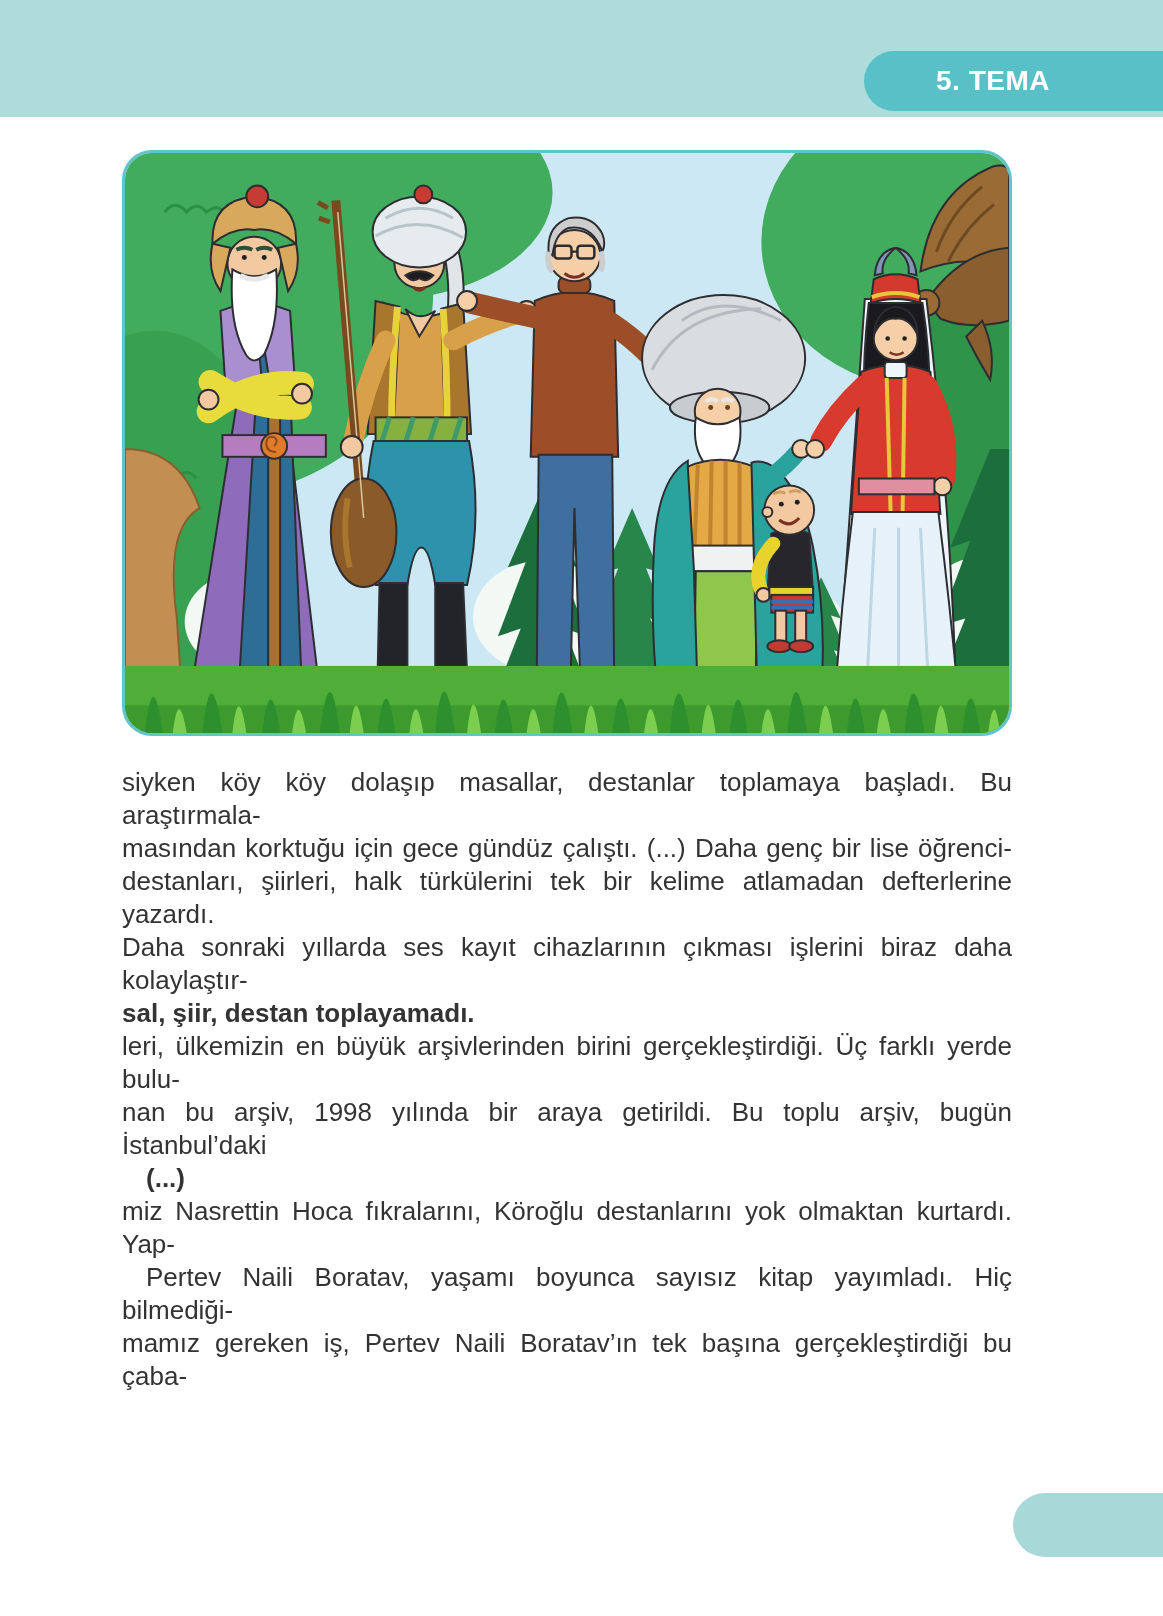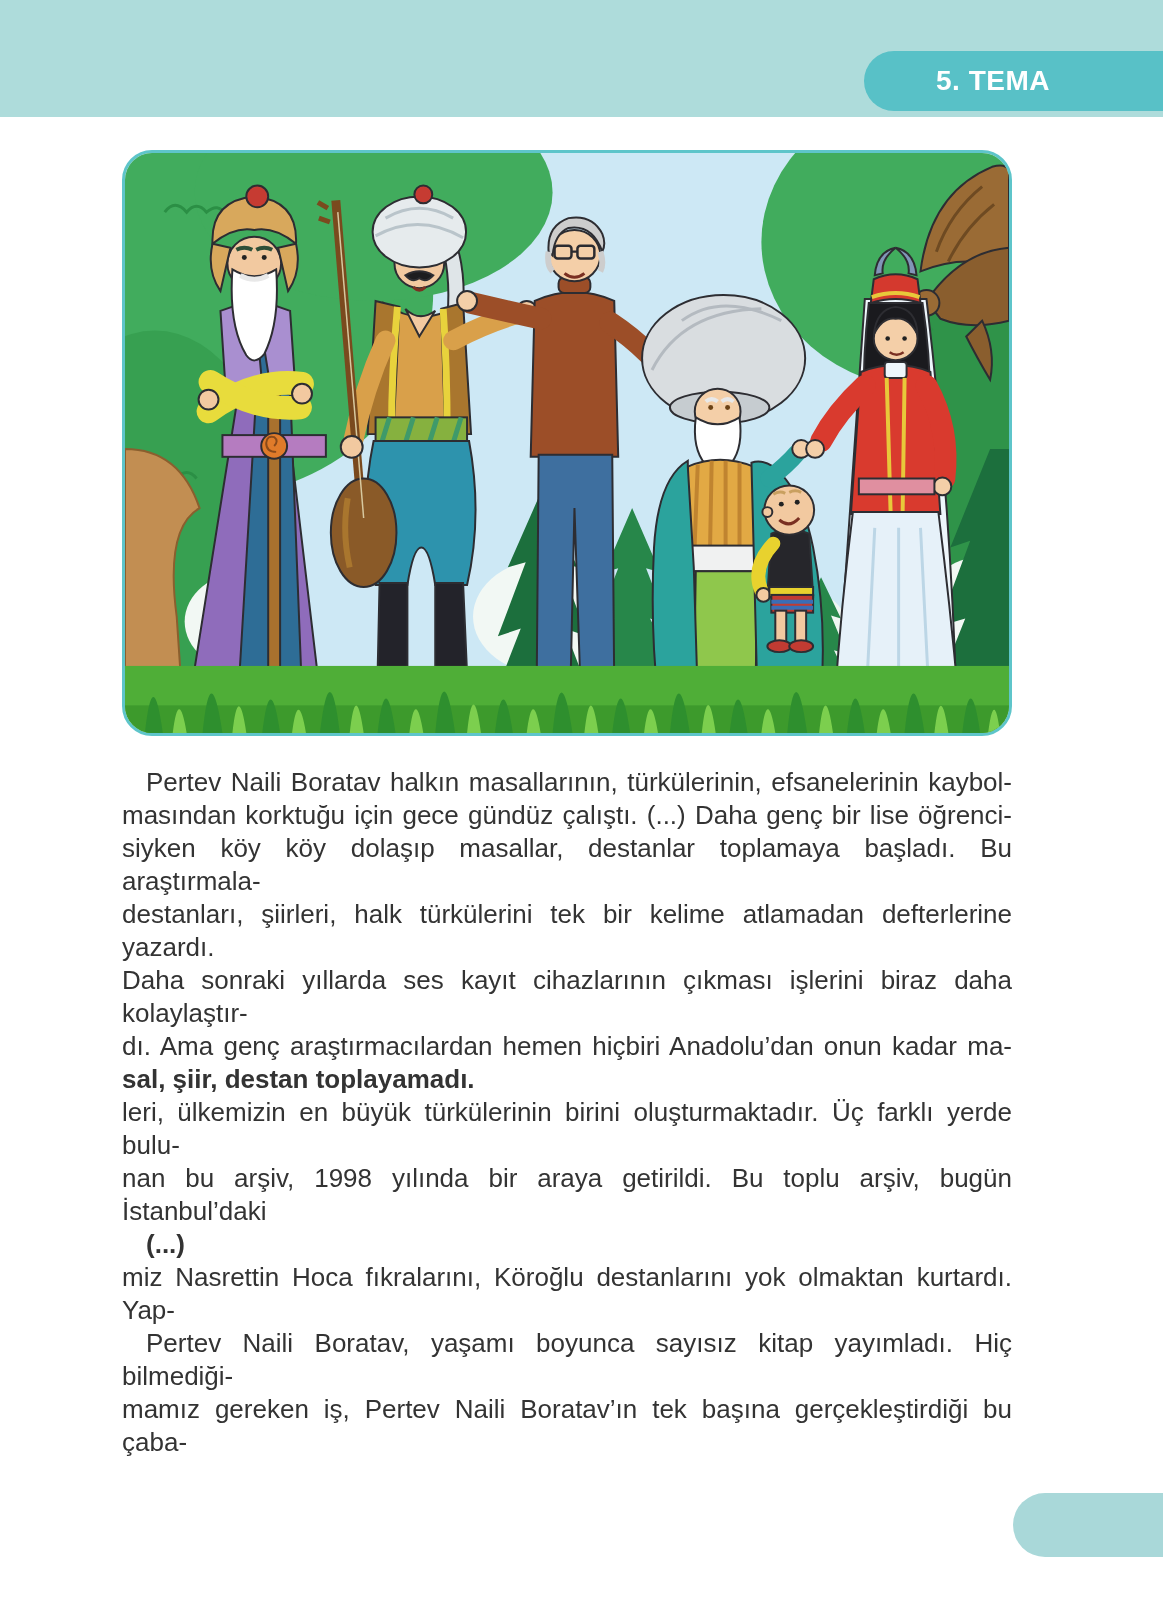--- a/index.html
+++ b/index.html
@@ -211,29 +211,27 @@
       <g>
         <rect x="0" y="520" width="889" height="68" fill="#4fae37"></rect>
         <rect x="0" y="560" width="889" height="28" fill="#3d9a2c"></rect>
         <path fill="#2e8f2e" d="M20 588 Q28 515 38 588 Z M78 588 Q86 508 98 588 Z M138 588 Q146 520 156 588 Z M196 588 Q206 505 216 588 Z M254 588 Q262 518 272 588 Z M312 588 Q320 504 332 588 Z M372 588 Q380 520 390 588 Z M430 588 Q438 506 450 588 Z M490 588 Q498 518 508 588 Z M548 588 Q556 508 568 588 Z M608 588 Q616 520 626 588 Z M666 588 Q674 505 686 588 Z M726 588 Q734 518 744 588 Z M784 588 Q792 508 804 588 Z M842 588 Q850 518 860 588 Z"></path>
         <path fill="#7ccf4e" d="M48 588 Q54 540 62 588 Z M108 588 Q114 534 122 588 Z M168 588 Q174 541 182 588 Z M226 588 Q232 532 240 588 Z M286 588 Q292 540 300 588 Z M344 588 Q350 530 358 588 Z M404 588 Q410 540 418 588 Z M462 588 Q468 532 476 588 Z M522 588 Q528 540 536 588 Z M580 588 Q586 531 594 588 Z M640 588 Q646 540 654 588 Z M698 588 Q704 532 712 588 Z M756 588 Q762 540 770 588 Z M814 588 Q820 533 828 588 Z M868 588 Q874 541 880 588 Z"></path>
       </g>
     </svg>
   </div>
 
   <div class="article">
-    <div class="ln j ind">Pertev Naili Boratav halkın masallarının, türkülerinin, efsanelerinin kaybol-</div>
+    <div class="ln j">siyken köy köy dolaşıp masallar, destanlar toplamaya başladı. Bu araştırmala-</div>
     <div class="ln j">masından korktuğu için gece gündüz çalıştı. (...) Daha genç bir lise öğrenci-</div>
-    <div class="ln j">siyken köy köy dolaşıp masallar, destanlar toplamaya başladı. Bu araştırmala-</div>
     <div class="ln j">destanları, şiirleri, halk türkülerini tek bir kelime atlamadan defterlerine yazardı.</div>
     <div class="ln j">Daha sonraki yıllarda ses kayıt cihazlarının çıkması işlerini biraz daha kolaylaştır-</div>
-    <div class="ln j">dı. Ama genç araştırmacılardan hemen hiçbiri Anadolu’dan onun kadar ma-</div>
     <div class="ln end">sal, şiir, destan toplayamadı.</div>
 
-    <div class="ln j">leri, ülkemizin en büyük türkülerinin birini oluşturmaktadır. Üç farklı yerde bulu-</div>
+    <div class="ln j">leri, ülkemizin en büyük arşivlerinden birini gerçekleştirdiği. Üç farklı yerde bulu-</div>
     <div class="ln j">nan bu arşiv, 1998 yılında bir araya getirildi. Bu toplu arşiv, bugün İstanbul’daki</div>
 
     <div class="ln end ind">(...)</div>
 
     <div class="ln j">miz Nasrettin Hoca fıkralarını, Köroğlu destanlarını yok olmaktan kurtardı. Yap-</div>
     <div class="ln j ind">Pertev Naili Boratav, yaşamı boyunca sayısız kitap yayımladı. Hiç bilmediği-</div>
     <div class="ln j">mamız gereken iş, Pertev Naili Boratav’ın tek başına gerçekleştirdiği bu çaba-</div>
 
   </div>
 

